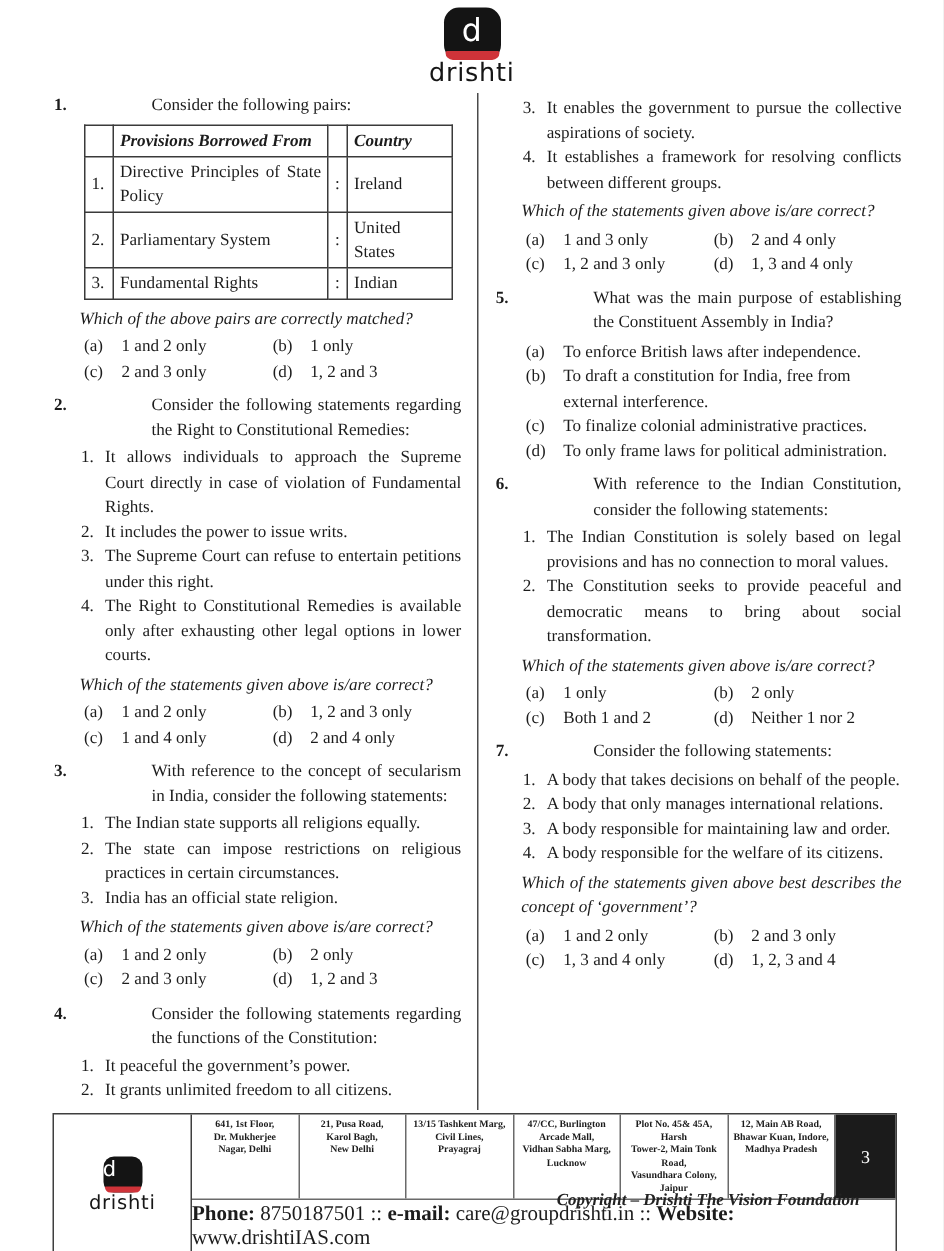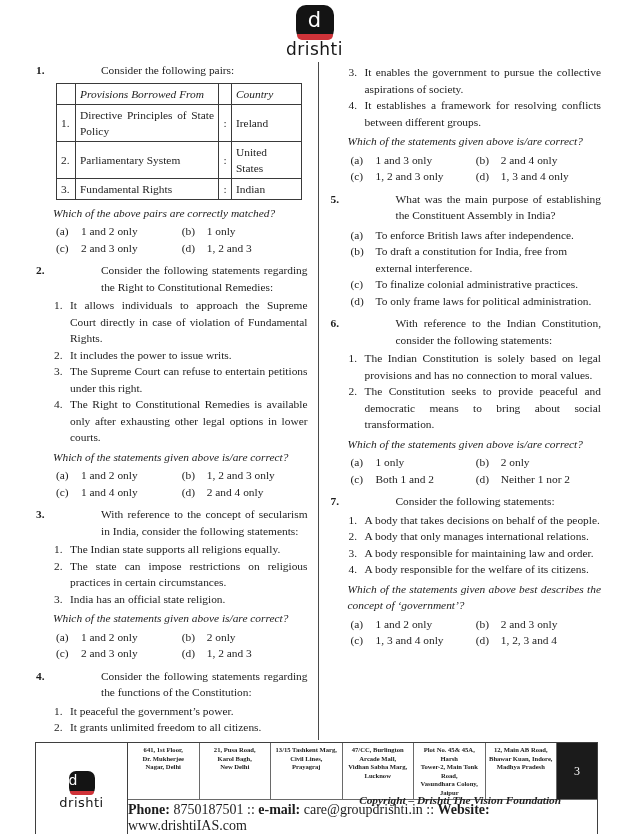--- a/index.html
+++ b/index.html
@@ -52,21 +52,21 @@
     border-collapse:collapse; margin:4px 0 5px 20px;
   }
   .pairs-table td {
     border:1.2px solid #3a3a3a; padding:2px 4px; vertical-align:middle;
     font-size:11.4px; line-height:16px;
   }
   .pairs-table .c-sn { width:19px; }
   .pairs-table .c-prov { width:143px; text-align:justify; }
   .pairs-table .c-colon { width:13px; text-align:center; }
   .pairs-table .c-country { width:70px; }
-  .pairs-table .th { font-style:italic; font-weight:normal;margin-top:48px; }
+  .pairs-table .th { font-style:italic; font-weight:bold;margin-top:48px; }
   
   .footer {
     position:absolute; left:35px; top:742px; width:563px;
     border:1.6px solid #3f3f3f; display:flex; background:#fff;
   }
   .f-logo {
     flex:none; width:92px; border-right:1.6px solid #3f3f3f;
     display:flex; flex-direction:column; align-items:center; justify-content:center;
     padding:2px 0;
   }
@@ -84,21 +84,21 @@
     flex:none; width:40px; background:#1b1b1b; color:#fff;
     display:flex; align-items:center; justify-content:center;
     font-size:12px;
   }
   .f-phone {
     border-top:1px solid #6a6a6a; 
     font-size:14px; line-height:16px; padding:2px 0 3px;
   }
   .f-phone b { font-weight:bold; }
   .copyright {
-    position:absolute; top:794px; right:68px;
+    position:absolute; top:794px; right:56px;
     font-style:italic; font-weight:bold; font-size:11.3px; color:#222;
   }
 </style>
 </head>
 <body>
 
 <div class="page">
 
   <div class="header">
     <div class="logo-icon">

